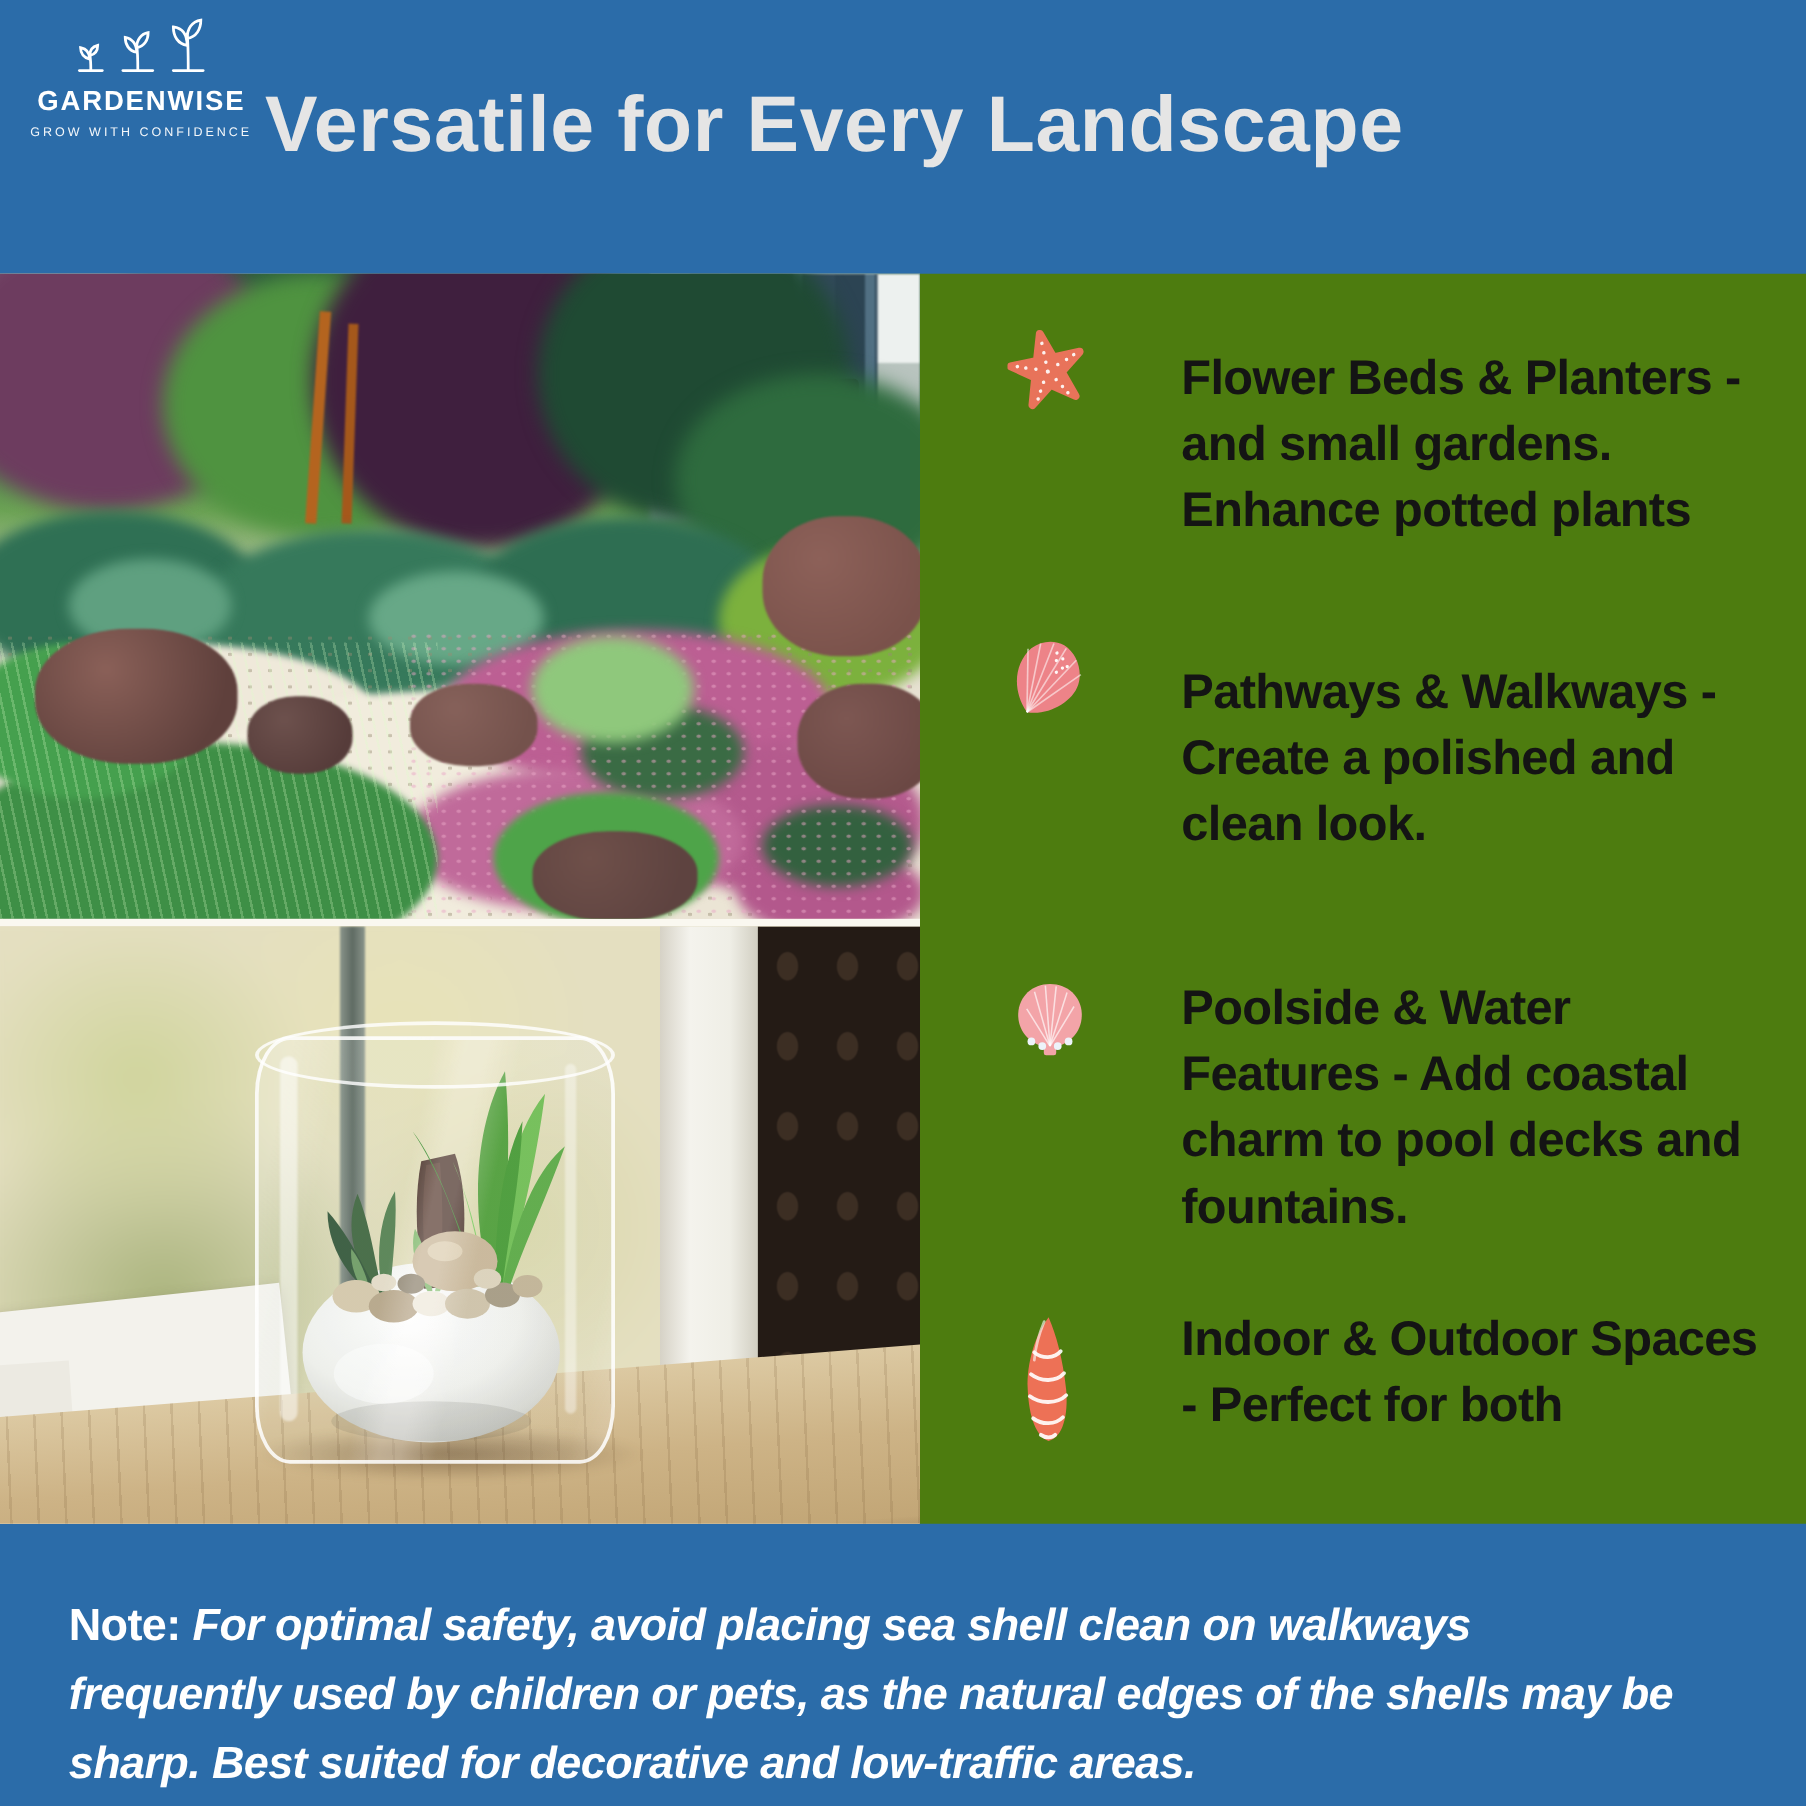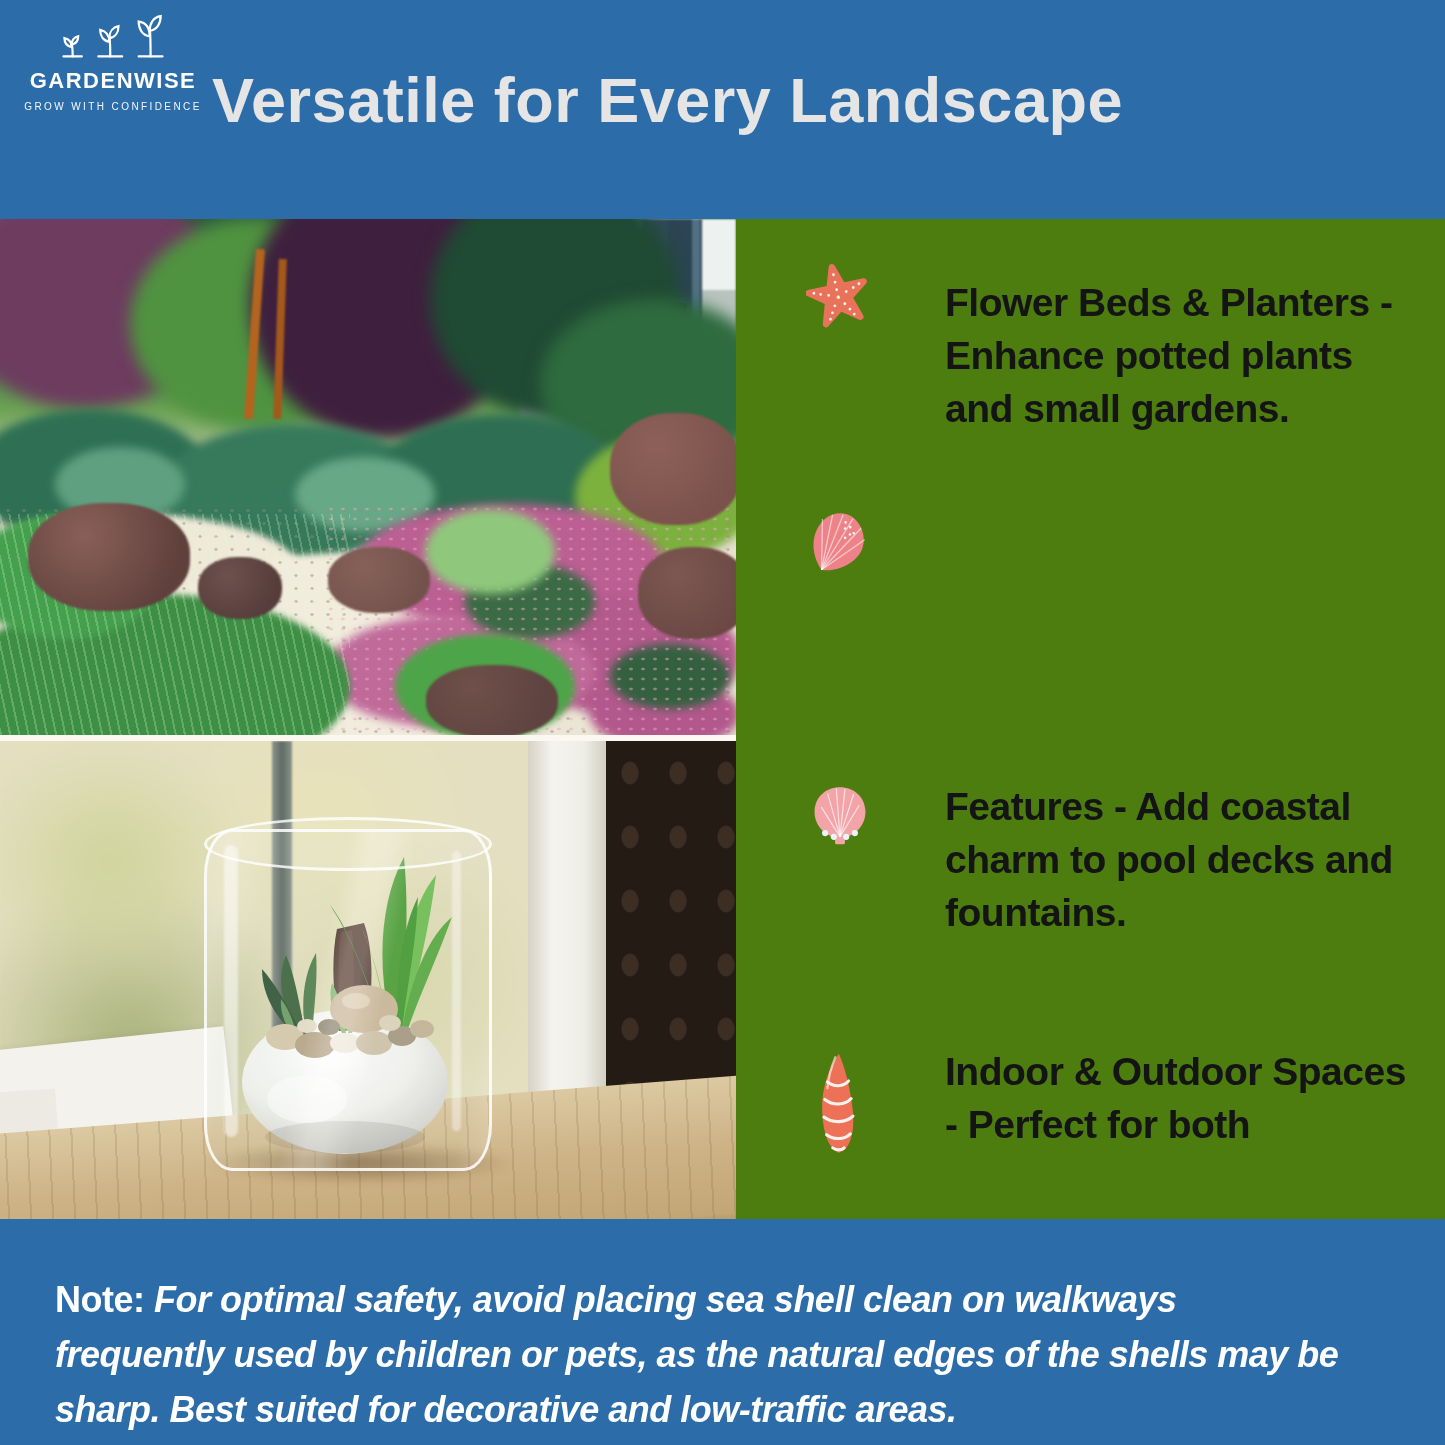--- a/index.html
+++ b/index.html
@@ -264,22 +264,22 @@
             <circle cx="69" cy="83" r="2.2"></circle>
           <circle cx="42" cy="64" r="2.2"></circle>
             <circle cx="36" cy="74" r="2.2"></circle>
             <circle cx="31" cy="83" r="2.2"></circle>
           <circle cx="50" cy="52" r="2.6"></circle>
         </g>
       </g>
     </svg>
     <div class="bullet-text bt1">
       <div>Flower Beds &amp; Planters -</div>
+      <div>and small gardens.</div>
       <div>Enhance potted plants</div>
-      <div>and small gardens.</div>
     </div>
 
     <svg class="bullet-icon bi2" viewBox="0 0 100 100">
       <g transform="rotate(-8 50 50)">
         <path d="M18 88 C4 60 10 28 34 12 C48 4 64 6 74 14 C88 26 92 48 84 64 C74 84 42 96 18 88 Z" fill="#ed8388"></path>
         <g stroke="rgba(255,255,255,.55)" stroke-width="2" fill="none">
           <path d="M18 88 L30 12"></path>
             <path d="M18 88 L46 8"></path>
             <path d="M18 88 L62 10"></path>
           <path d="M18 88 L76 18"></path>
@@ -289,40 +289,46 @@
         <g fill="#fff" opacity=".95">
           <circle cx="64" cy="22" r="2"></circle>
             <circle cx="70" cy="30" r="2"></circle>
             <circle cx="74" cy="40" r="2"></circle>
           <circle cx="62" cy="31" r="2"></circle>
             <circle cx="68" cy="41" r="2"></circle>
             <circle cx="60" cy="45" r="2"></circle>
         </g>
       </g>
     </svg>
+    <div class="bullet-text bt2">
+      <div>Pathways &amp; Walkways -</div>
+      <div>Create a polished and</div>
+      <div>clean look.</div>
+    </div>
 
     <svg class="bullet-icon bi3" viewBox="0 0 100 112">
       <rect x="42" y="84" width="16" height="16" rx="3" fill="#f3a4a8"></rect>
       <path d="M50 90 C24 88 8 68 9 46 C10 24 27 8 50 8 C73 8 90 24 91 46 C92 68 76 88 50 90 Z" fill="#f3a4a8"></path>
       <g stroke="rgba(255,255,255,.65)" stroke-width="2" fill="none">
         <path d="M50 88 L20 40"></path>
           <path d="M50 88 L30 18"></path>
           <path d="M50 88 L44 10"></path>
         <path d="M50 88 L58 11"></path>
           <path d="M50 88 L72 19"></path>
           <path d="M50 88 L81 37"></path>
       </g>
       <g fill="#edf3fa">
         <circle cx="26" cy="82" r="5"></circle>
           <circle cx="40" cy="88" r="5"></circle>
           <circle cx="60" cy="88" r="5"></circle>
           <circle cx="74" cy="82" r="5"></circle>
       </g>
     </svg>
     <div class="bullet-text bt3">
+      <div>Poolside &amp; Water</div>
       <div>Features - Add coastal</div>
       <div>charm to pool decks and</div>
       <div>fountains.</div>
     </div>
 
     <svg class="bullet-icon bi4" viewBox="0 0 100 240">
       <path d="M52 8 C28 40 12 90 14 138 C16 190 30 225 52 233 C78 227 88 186 84 140 C78 84 66 40 52 8 Z" fill="#ed7156"></path>
       <g stroke="#fff" stroke-width="7" fill="none" opacity=".9" stroke-linecap="round">
         <path d="M26 72 C40 84 62 84 74 70"></path>
         <path d="M20 112 C38 126 66 126 80 110"></path>

